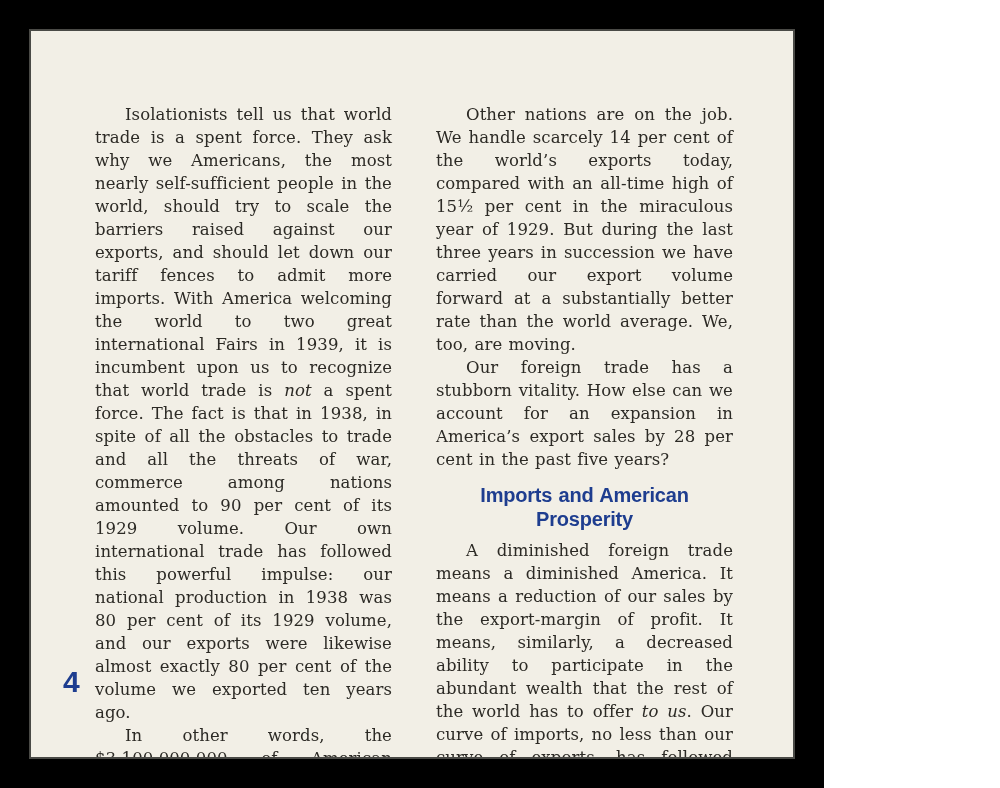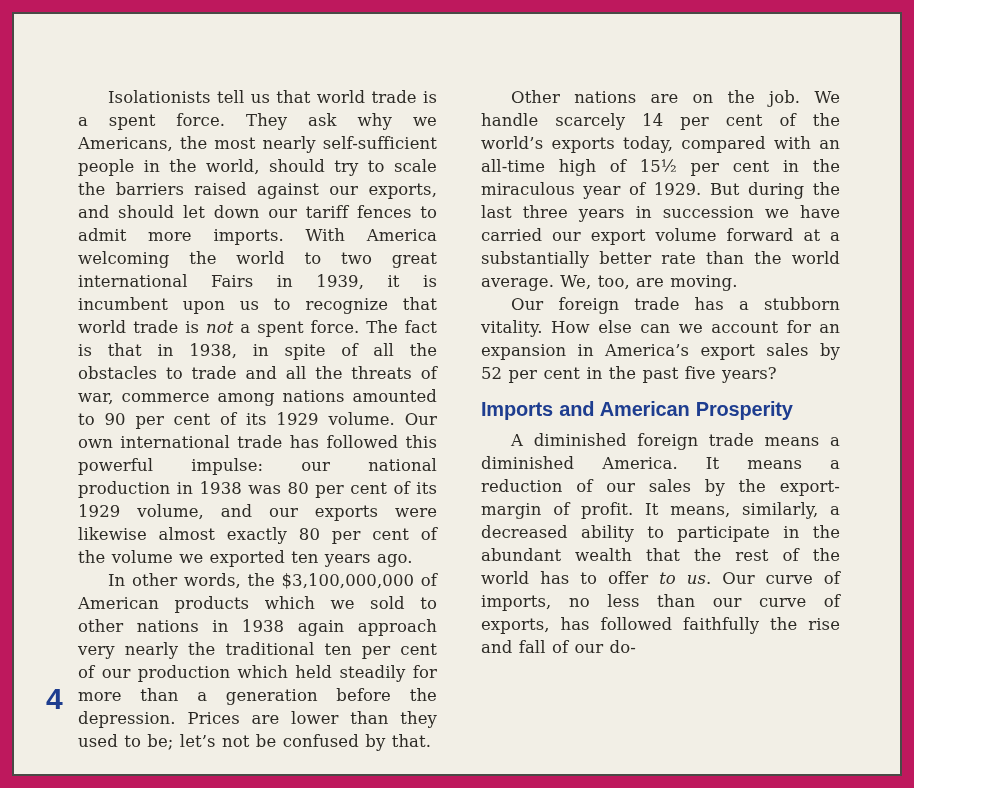--- a/index.html
+++ b/index.html
@@ -1,25 +1,25 @@
 <!DOCTYPE html>
 <html><head>
 <meta charset="utf-8">
 <style>
   html, body {
     margin: 0;
     padding: 0;
     background: #ffffff;
   }
   .scan {
-    width: 914px;
+    width: 824px;
     height: 788px;
     box-sizing: border-box;
-    background: #be185d;
-    padding: 12px;
+    background: #000000;
+    padding: 29px;
     position: relative;
   }
   .paper {
     width: 100%;
     height: 100%;
     box-sizing: border-box;
     background: #f2efe6;
     border: 2px solid #4a4a46;
     position: relative;
     padding: 72px 60px 0 64px;
@@ -47,21 +47,21 @@
   }
   .body-para em {
     font-style: italic;
   }
   .col-heading {
     font-family: "Liberation Sans", sans-serif;
     font-weight: bold;
     font-size: 20px;
     line-height: 24px;
     color: #1e3d8f;
-    text-align: left;
+    text-align: center;
     text-indent: 0;
     margin: 12px 0 8px 0;
     letter-spacing: -0.2px;
   }
   .page-number {
     position: absolute;
     left: 32px;
     bottom: 58px;
     font-family: "Liberation Sans", sans-serif;
     font-weight: bold;
@@ -76,21 +76,21 @@
   <div class="paper">
     <div class="columns">
 
       <div class="column">
         <p class="body-para"><span>Isolationists tell us that world trade is a spent force. They ask why we Americans, the most nearly self-sufficient people in the world, should try to scale the barriers raised against our exports, and should let down our tariff fences to admit more imports. With America welcoming the world to two great international Fairs in 1939, it is incumbent upon us to recognize that world trade is </span><em>not</em><span> a spent force. The fact is that in 1938, in spite of all the obstacles to trade and all the threats of war, commerce among nations amounted to 90 per cent of its 1929 volume. Our own international trade has followed this powerful impulse: our national production in 1938 was 80 per cent of its 1929 volume, and our exports were likewise almost exactly 80 per cent of the volume we exported ten years ago.</span></p>
         <p class="body-para">In other words, the $3,100,000,000 of American products which we sold to other nations in 1938 again approach very nearly the traditional ten per cent of our production which held steadily for more than a generation before the depression. Prices are lower than they used to be; let’s not be confused by that.</p>
       </div>
 
       <div class="column">
         <p class="body-para">Other nations are on the job. We handle scarcely 14 per cent of the world’s exports today, compared with an all-time high of 15½ per cent in the miraculous year of 1929. But during the last three years in succession we have carried our export volume forward at a substantially better rate than the world average. We, too, are moving.</p>
-        <p class="body-para">Our foreign trade has a stubborn vitality. How else can we account for an expansion in America’s export sales by 52 per cent in the past five years?</p>
+        <p class="body-para">Our foreign trade has a stubborn vitality. How else can we account for an expansion in America’s export sales by 28 per cent in the past five years?</p>
         <h2 class="col-heading">Imports and American Prosperity</h2>
         <p class="body-para"><span>A diminished foreign trade means a diminished America. It means a reduction of our sales by the export-margin of profit. It means, similarly, a decreased ability to participate in the abundant wealth that the rest of the world has to offer </span><em>to us</em><span>. Our curve of imports, no less than our curve of exports, has followed faithfully the rise and fall of our do-</span></p>
       </div>
 
     </div>
     <div class="page-number">4</div>
   </div>
 </div>
 
 </body></html>

